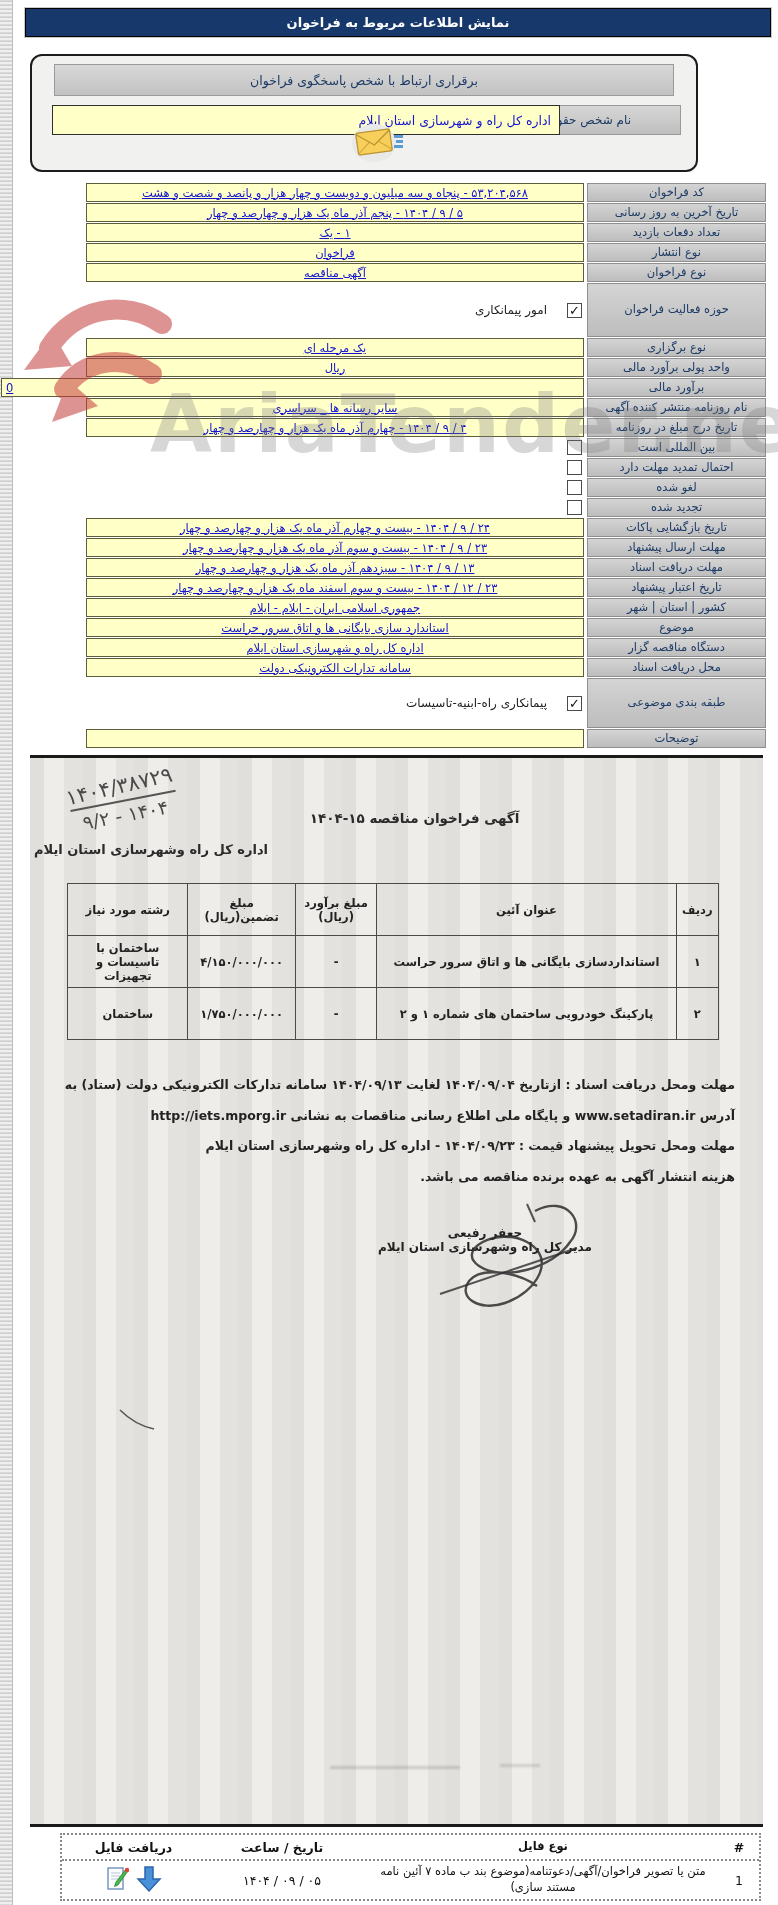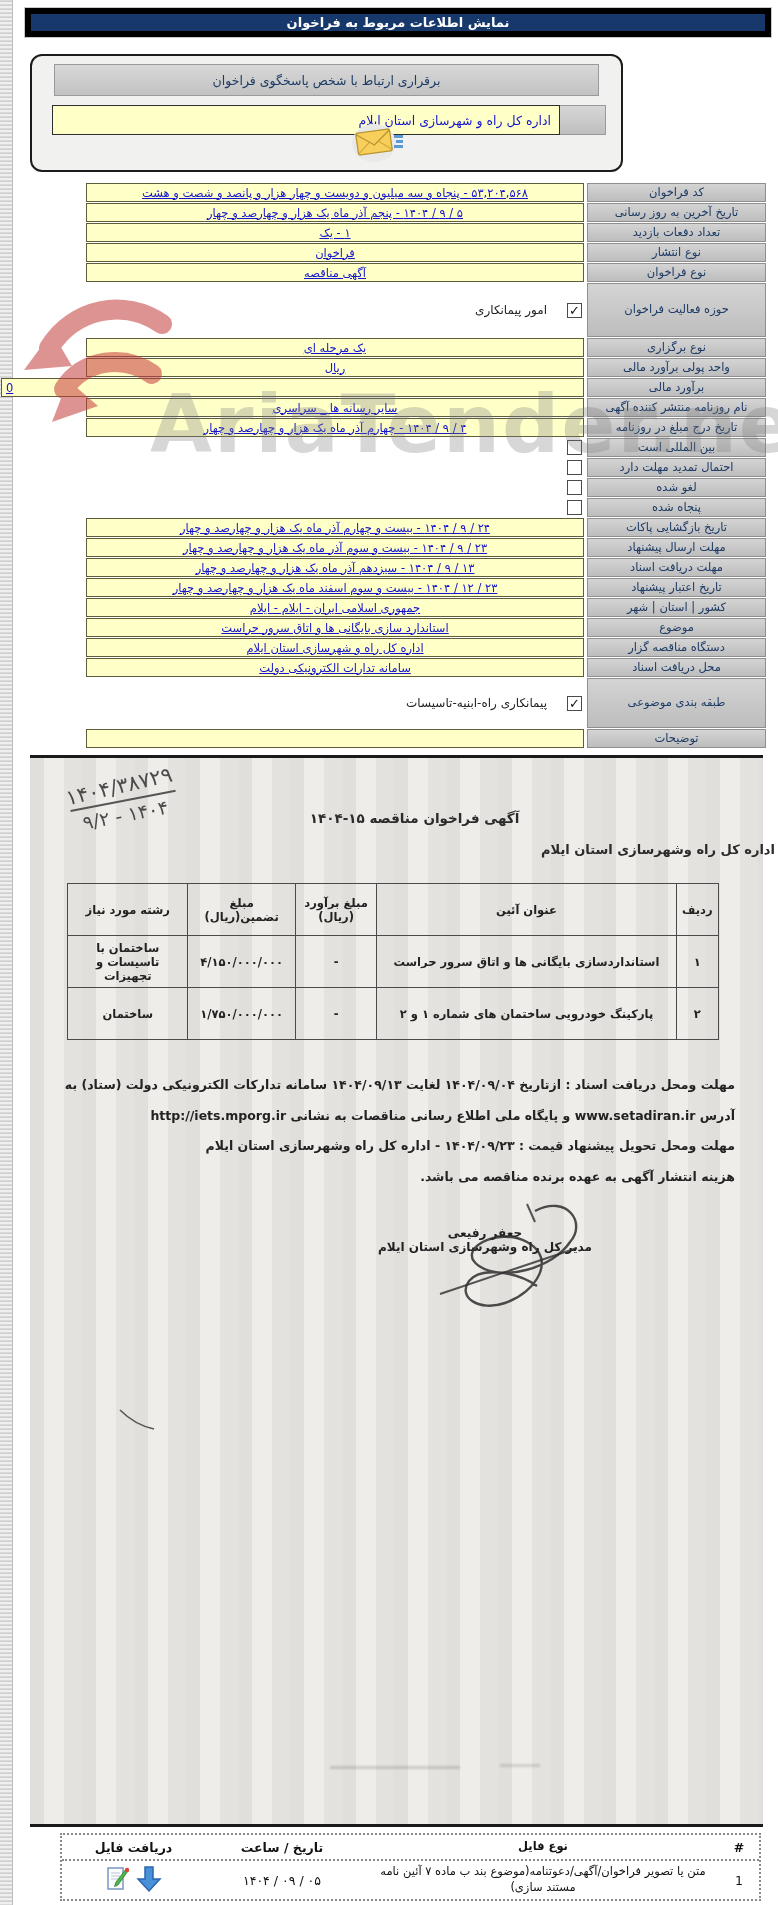--- a/index.html
+++ b/index.html
@@ -14,28 +14,28 @@
     position:absolute; left:0; top:0; width:13px; height:1905px;
     background:
       repeating-linear-gradient(0deg, #d9d9d9 0 1px, #efefef 1px 3px, #cfcfcf 3px 4px),
       #e4e4e4;
     border-right:1px solid #bdbdbd;
   }
 
   
   .titlebar {
     position:absolute; left:25px; top:8px; width:746px; height:29px;
-    background:#17386b; border:6px solid #000000; box-shadow:0 0 0 1px #c9c9c9;
+    background:#17386b; border:1px solid #000000; box-shadow:0 0 0 1px #c9c9c9;
     color:#ffffff; font-size:13px; font-weight:bold;
     display:flex; align-items:center; justify-content:center;
   }
 
   
   .contactbox {
-    position:absolute; left:30px; top:54px; width:593px; height:118px;
+    position:absolute; left:30px; top:54px; width:668px; height:118px;
     background:#f1f1f0; border:2px solid #1c1c1c; border-radius:12px;
   }
   .contact-header {
     margin:8px 22px 0 22px; height:32px;
     background:linear-gradient(#d8d8d8,#c2c2c2); border:1px solid #9a9a9a;
     color:#1d3b66; font-size:12.5px;
     display:flex; align-items:center; justify-content:center;
   }
   .contact-row { position:relative; height:30px; margin-top:9px; }
   .contact-label {
@@ -103,21 +103,21 @@
   }
   .stamp {
     position:absolute; left:38px; top:16px; transform:rotate(-13deg);
     color:#4a4a4a; font-size:21px; direction:rtl; text-align:center;
   }
   .stamp .l2 {
     border-top:2px solid #555; padding:2px 10px 0 10px; margin-top:2px;
     font-size:19px; transform:rotate(2deg); display:inline-block;
   }
   .doc-title { position:absolute; top:52px; left:0; width:100%; text-align:center; font-size:13.5px; font-weight:bold;padding-left:36px; }
-  .doc-subtitle { position:absolute; top:84px; left:12px; width:100%; text-align:right; font-size:13px; font-weight:bold; }
+  .doc-subtitle { position:absolute; top:84px; left:4px; width:100%; text-align:left; font-size:13px; font-weight:bold; }
   table.doc-table {
     position:absolute; top:125px; right:44px; width:652px;
     border-collapse:collapse; table-layout:fixed;
     font-size:11.5px; font-weight:600; color:#222;
   }
   table.doc-table th, table.doc-table td {
     border:1px solid #4a4a4a; padding:3px 4px; text-align:center; vertical-align:middle;
   }
   table.doc-table th { height:52px; font-weight:bold; }
   table.doc-table td { height:52px; }
@@ -237,21 +237,21 @@
         <span class="cb"></span>
       </div>
     </div>
   <div class="row">
       <div class="flabel">لغو شده</div>
       <div class="cbarea">
         <span class="cb"></span>
       </div>
     </div>
   <div class="row">
-      <div class="flabel">پنجاه شده</div>
+      <div class="flabel">تجدید شده</div>
       <div class="cbarea">
         <span class="cb"></span>
       </div>
     </div>
 
   <div class="row">
       <div class="flabel">تاریخ بازگشایی پاکات</div>
       <div class="fvalue">۲۴ / ۹ / ۱۴۰۴ - بیست و چهارم آذر ماه یک هزار و چهارصد و چهار</div>
     </div>
   <div class="row">

